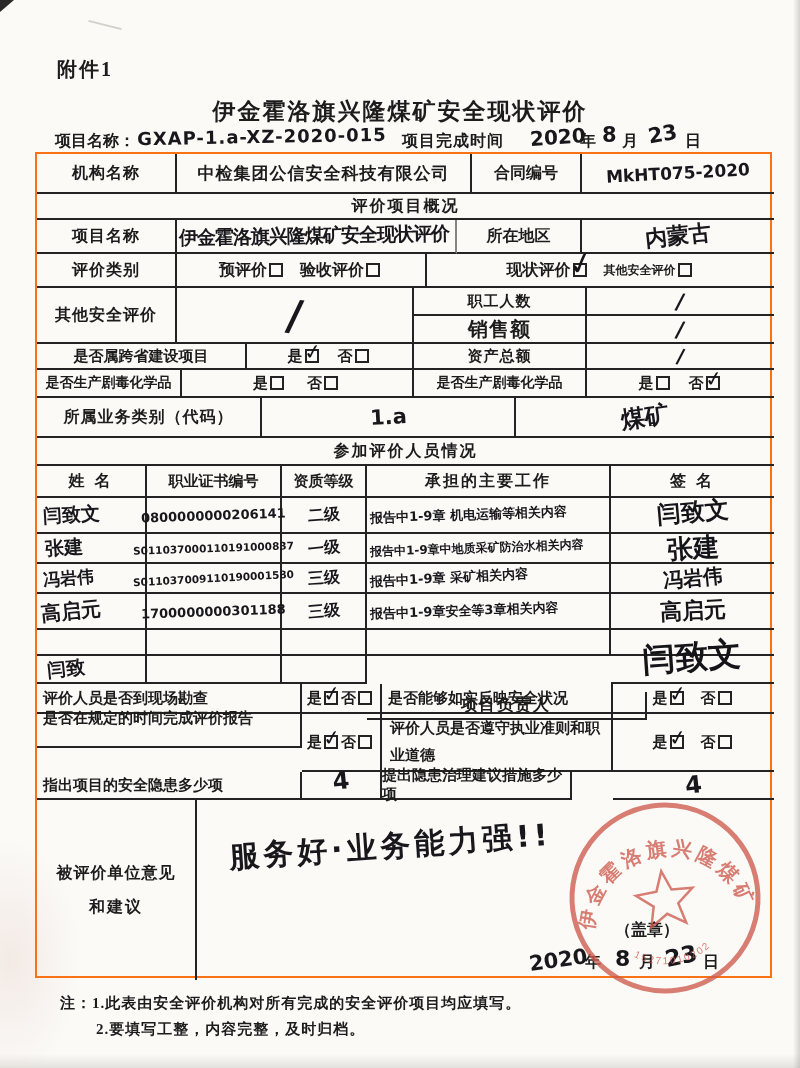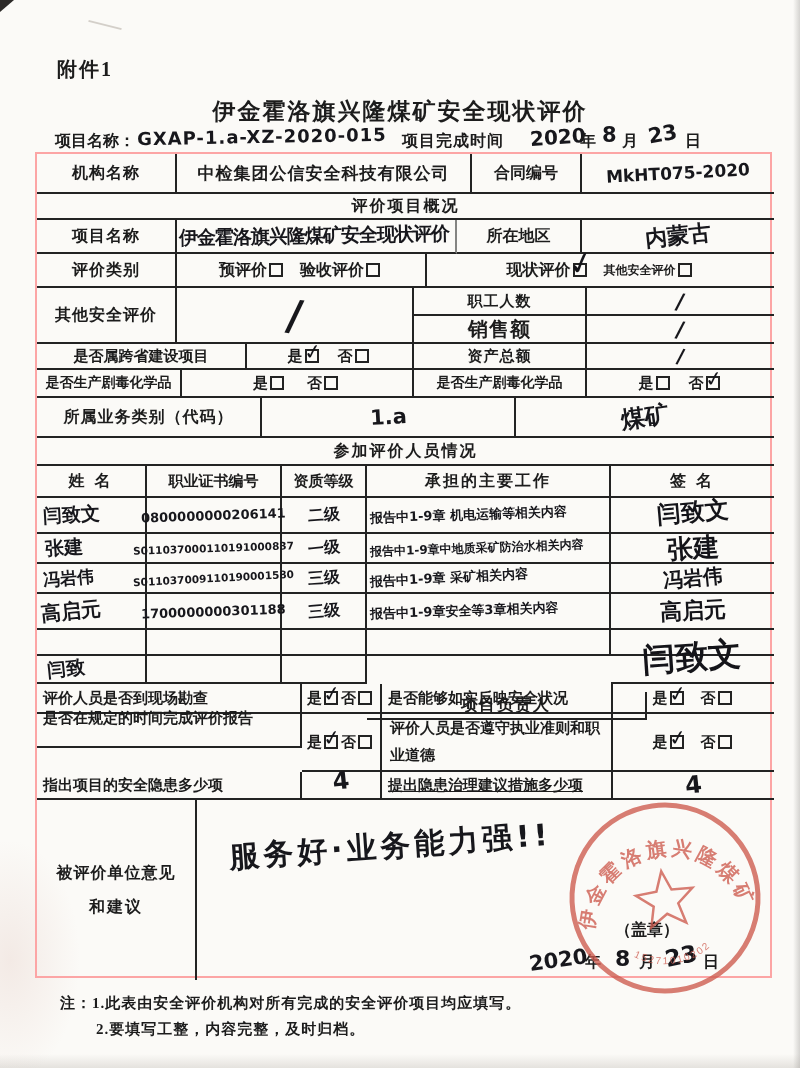--- a/index.html
+++ b/index.html
@@ -2,21 +2,21 @@
 <html><head>
 <meta charset="utf-8">
 <style>
   *{box-sizing:border-box;margin:0;padding:0;}
   html,body{width:800px;height:1068px;}
   body{position:relative;background:#fbfaf7;overflow:hidden;
        font-family:"Liberation Serif","DejaVu Serif",serif;color:#181818;}
   .abs{position:absolute;}
   .pl{font-family:"Liberation Serif","DejaVu Serif",serif;font-weight:600;color:#1c1c1c;}
   .hw{font-family:"DejaVu Sans","Liberation Sans",sans-serif;font-weight:600;color:#17171c;white-space:nowrap;}
-  #tbl{position:absolute;left:35px;top:152px;width:737px;height:826px;border:2px solid #fca5a5;}
+  #tbl{position:absolute;left:35px;top:152px;width:737px;height:826px;border:2px solid #f97316;}
   .cell{position:absolute;border-right:2px solid #232323;border-bottom:2px solid #232323;
         display:flex;align-items:center;justify-content:center;text-align:center;overflow:visible;}
   .cell.nr{border-right:none}.cell.nb{border-bottom:none}
   .cell.left{justify-content:flex-start;text-align:left;}
   .cell.blk{display:block;text-align:left;}
   .cb{width:14px;height:14px;border:2px solid #232323;display:inline-block;position:relative;margin:0 3px 0 2px;flex:none;}
   .cb[data-checked="true"]::after{content:"✓";position:absolute;left:-3px;top:-11px;font-size:21px;font-weight:700;
         color:#141419;font-family:"DejaVu Sans",sans-serif;transform:rotate(-8deg);}
   .cb[data-name="checkbox-status-eval"][data-checked="true"]::after{font-size:31px;top:-20px;left:-7px;transform:rotate(-14deg);}
   .pair{display:flex;align-items:center;justify-content:center;}
@@ -269,21 +269,21 @@
     <span class="pair" data-name="ethics-no">
       <span class="pl" data-name="ethics-no-label" style="font-size:15px;">否</span>
       <span class="cb" data-name="checkbox-ethics-no" data-checked="false"></span>
     </span>
   </div>
 
   <div class="cell pl left" data-name="hazards-count-label" style="left:0;top:618px;width:265px;height:28px;font-size:15px;padding-left:6px;">指出项目的安全隐患多少项</div>
   <div class="cell" data-name="hazards-count-value" style="left:265px;top:618px;width:80px;height:28px;">
     <span class="hw" data-name="hazards-count-handwriting" style="font-size:24px;transform:rotate(-6deg) translateY(-4px);">4</span>
     </div>
-  <div class="cell pl left" data-name="suggestions-count-label" style="left:345px;top:618px;width:231px;height:28px;font-size:15px;padding-left:6px;text-decoration:underline;">提出隐患治理建议措施多少项</div>
+  <div class="cell pl left" data-name="suggestions-count-label" style="left:345px;top:618px;width:190px;height:28px;font-size:15px;">提出隐患治理建议措施多少项</div>
   <div class="cell nr" data-name="suggestions-count-value" style="left:576px;top:618px;width:161px;height:28px;">
     <span class="hw" data-name="suggestions-count-handwriting" style="font-size:24px;transform:rotate(-6deg);">4</span>
     </div>
 
   <div class="cell nb" data-name="opinion-label-cell" style="left:0;top:646px;width:160px;height:180px;flex-direction:column;">
     <span class="pl" data-name="opinion-label-line1" style="font-size:16px;letter-spacing:1px;line-height:2.1;">被评价单位意见</span>
     <span class="pl" data-name="opinion-label-line2" style="font-size:16px;letter-spacing:2px;line-height:2.1;">和建议</span>
   </div>
   <div class="cell nb nr blk" data-name="opinion-content-cell" style="left:160px;top:646px;width:577px;height:180px;">
     <span class="hw abs" data-name="opinion-comment-handwriting" style="left:32px;top:26px;font-size:30px;letter-spacing:4px;transform:rotate(-4deg);">服务好·业务能力强!!</span>

